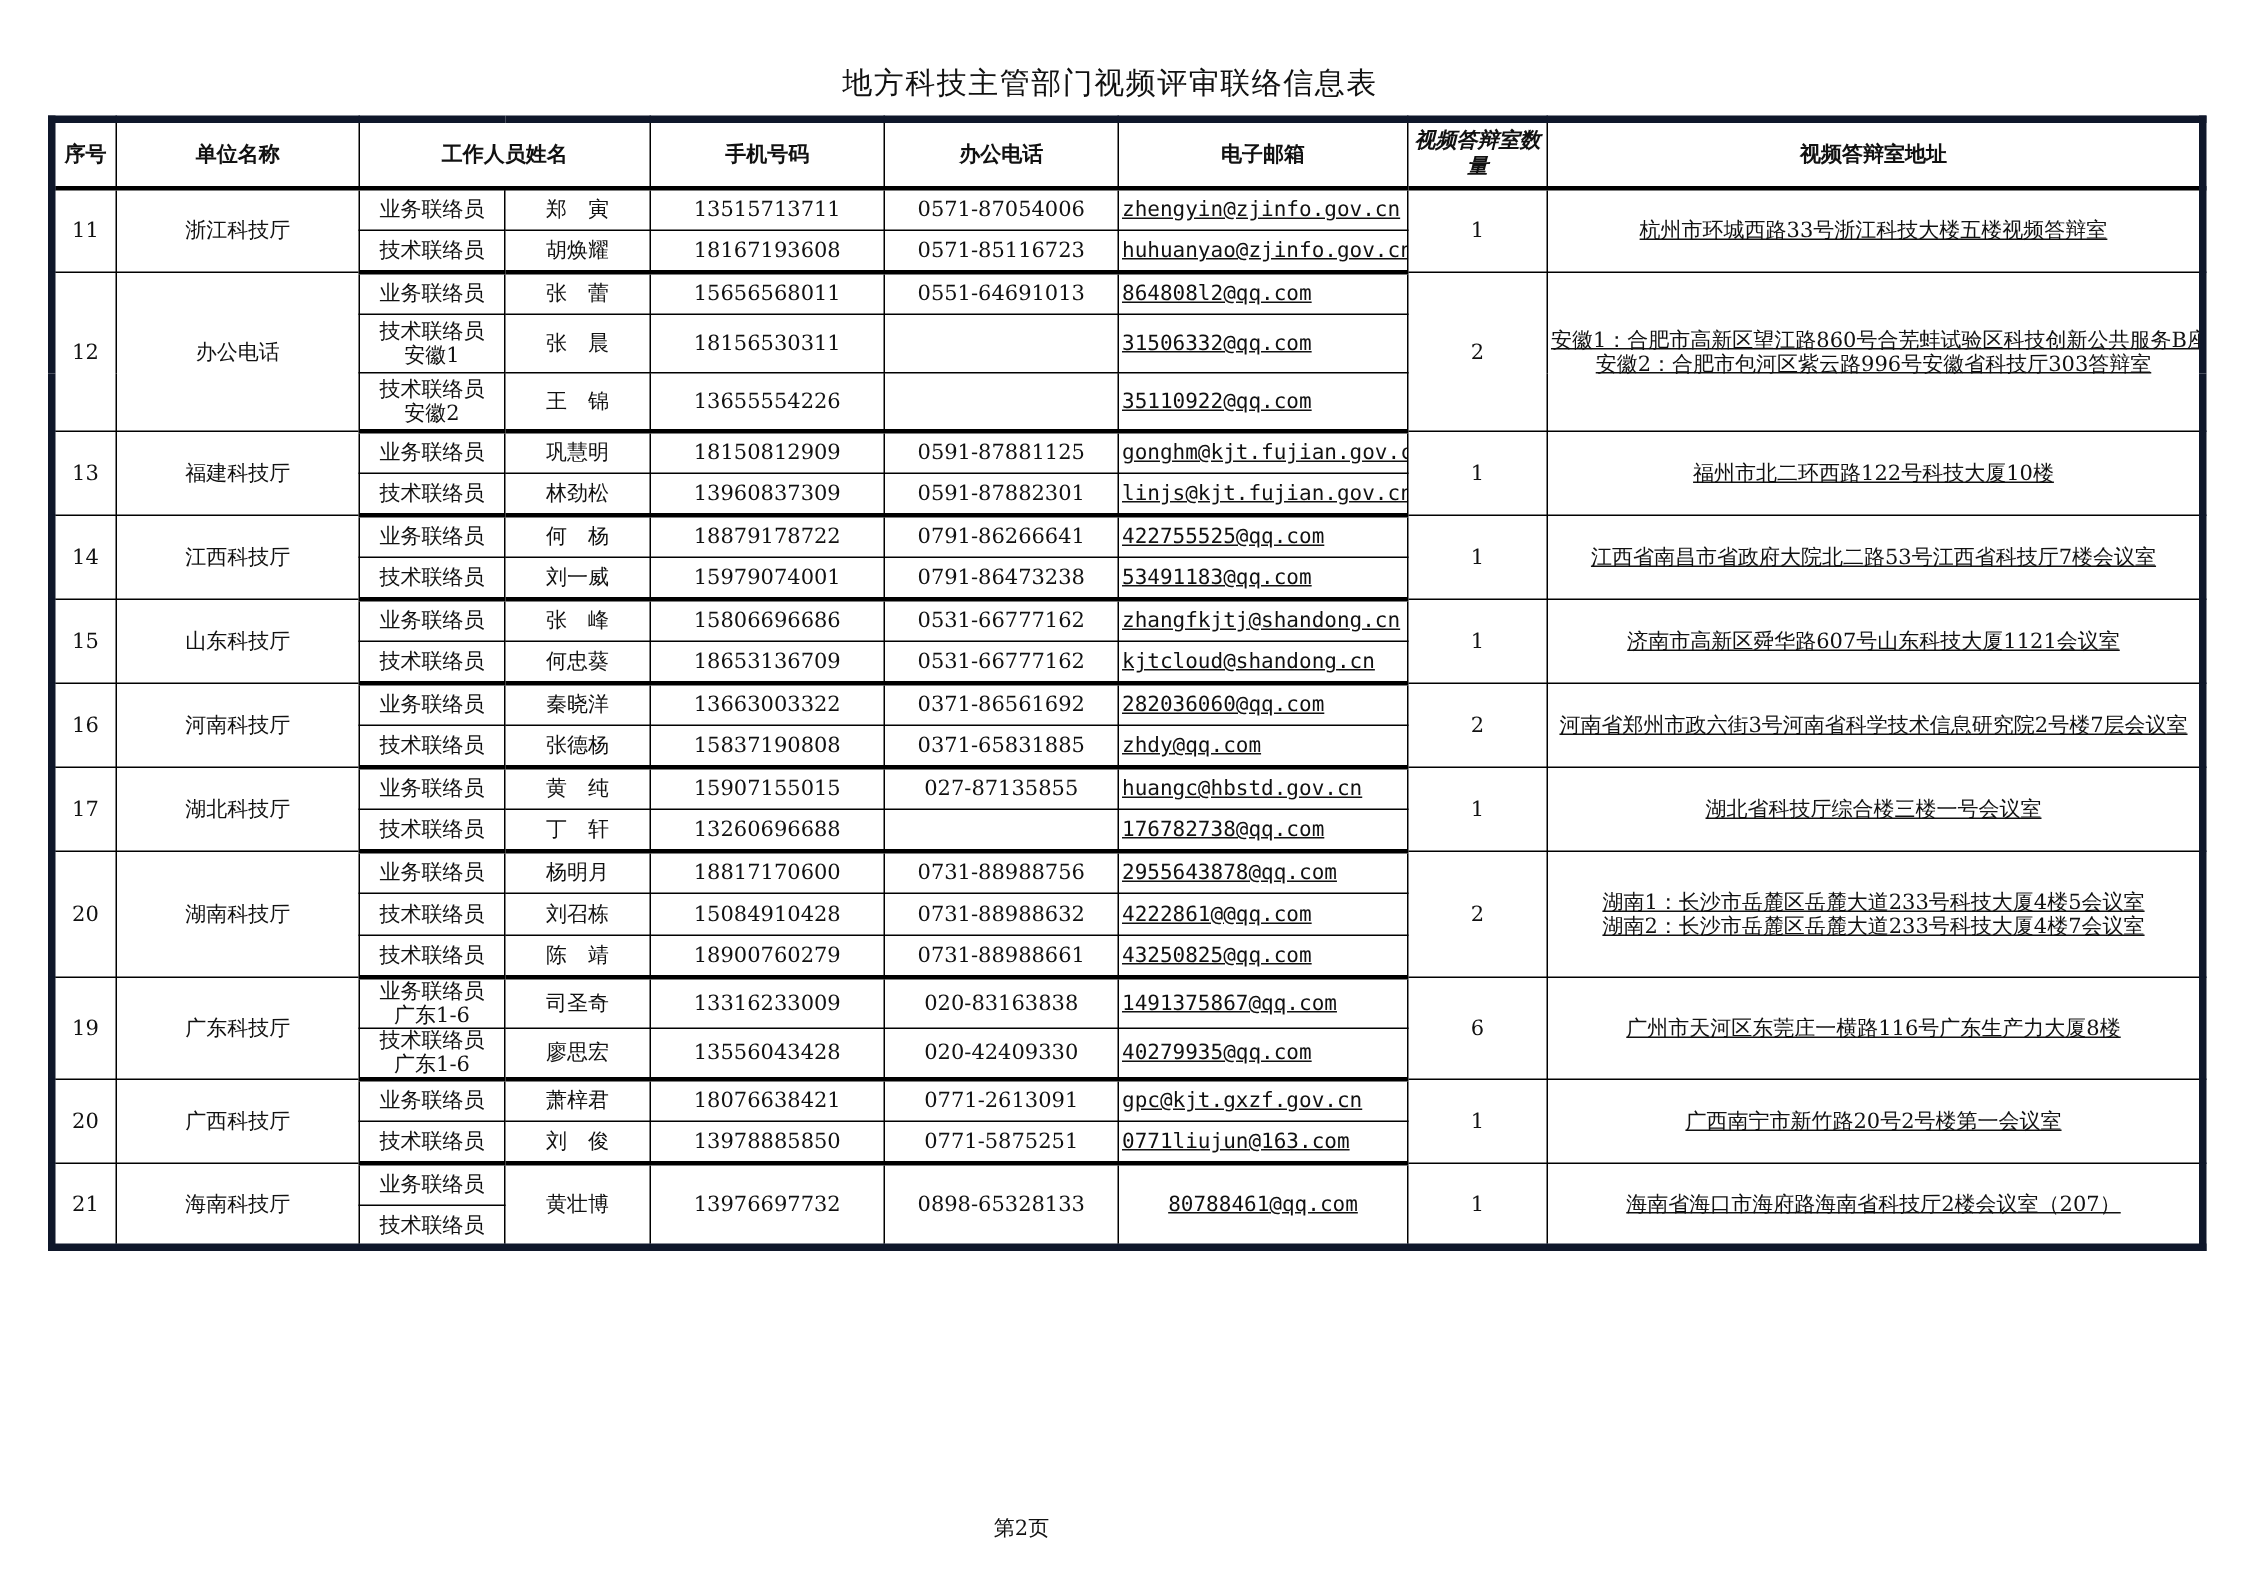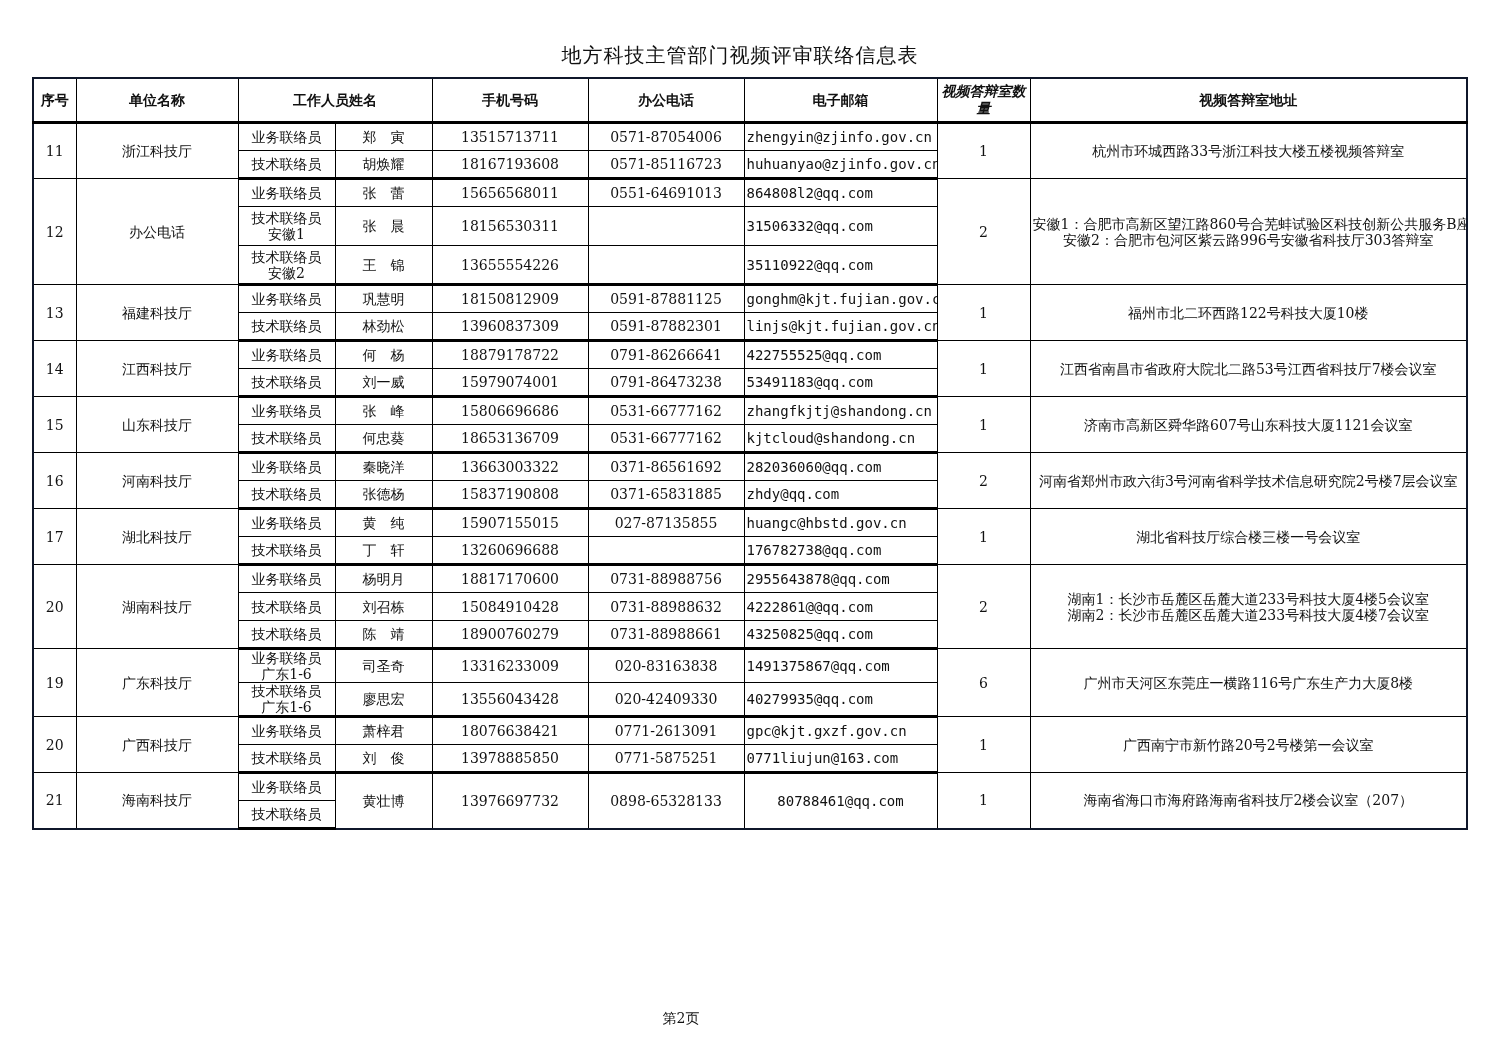--- a/index.html
+++ b/index.html
@@ -1,28 +1,28 @@
 <!DOCTYPE html>
 <html><head>
 <meta charset="utf-8">
 <style>
   html, body { margin: 0; padding: 0; background: #ffffff; }
   body { width: 1500px; height: 1061px; position: relative; overflow: hidden;
          font-family: "DejaVu Serif", "Liberation Serif", serif; color: #111; }
   .title { position: absolute; top: 42px; left: 0; width: 1480px; text-align: center;
            font-family: "DejaVu Sans", "Liberation Sans", sans-serif; font-size: 20px; letter-spacing: 1px; }
   table.sheet { position: absolute; left: 32px; top: 77px; width: 1434px; border-collapse: collapse;
-                table-layout: fixed; border: 2px solid #0f172a; }
+                table-layout: fixed; border: 5px solid #0f172a; }
   table.sheet th, table.sheet td { border: 1.5px solid #000; padding: 0 2px; font-size: 14px;
                 line-height: 16px; overflow: hidden; white-space: nowrap; }
   table.sheet th { font-family: "DejaVu Sans", "Liberation Sans", sans-serif; font-weight: bold; font-size: 14px;
                    height: 42px; text-align: center; border-bottom: 3px solid #000; }
   table.sheet th.wrap { white-space: normal; line-height: 17px; font-style: italic; }
   td.c { text-align: center; }
-  td.l { text-align: left; }
+  td.l { text-align: left; text-decoration: underline; }
   td.mono { font-family: "DejaVu Sans Mono", "Liberation Mono", monospace; font-size: 12.5px; }
   td.role2 { white-space: normal; line-height: 16px; text-align: center; }
   td.addr { white-space: normal; line-height: 18px; font-size: 14px; }
   tr.r { height: 28px; }
   tr.rt { height: 39px; }
   tr.rg { height: 33px; }
   tr.rh { height: 28px; }
   tbody.grp tr:last-child td { border-bottom: 3px solid #000; }
   td.spanend { border-bottom: 3px solid #000; text-align: center; }
   .footer { position: absolute; top: 1010px; left: 0; width: 1362px; text-align: center; font-size: 14px; }

